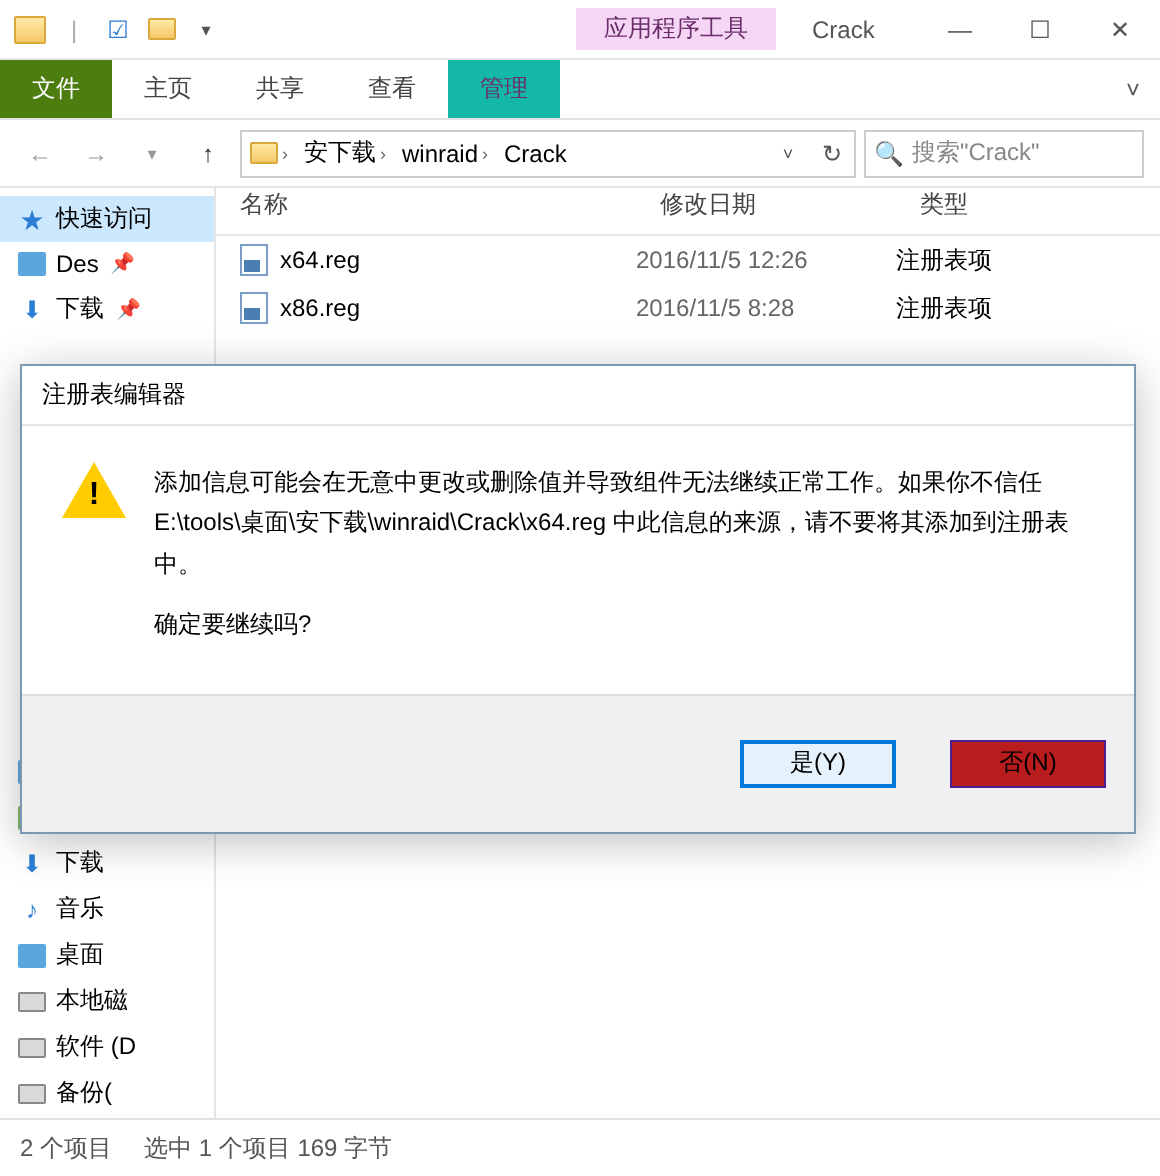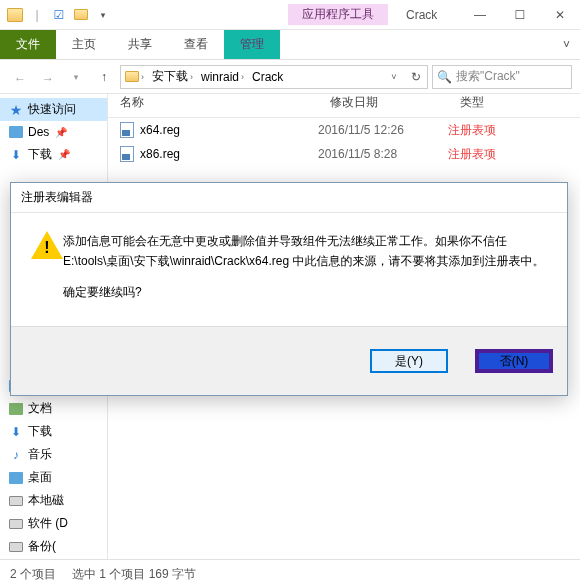--- a/index.html
+++ b/index.html
@@ -47,38 +47,38 @@
 
 .file-area { flex: 1; display: flex; flex-direction: column; }
 .columns { display: flex; height: 24px; border-bottom: 1px solid #e8e8e8; align-items: flex-start; }
 .col { padding: 0 12px; font-size: 12px; color: #444; border-right: 1px solid transparent; }
 .col.name { flex: 0 0 210px; }
 .col.date { flex: 0 0 130px; }
 .col.type { flex: 1; }
 .file-row { display: flex; align-items: center; height: 24px; font-size: 12px; }
 .file-row .cell-name { flex: 0 0 210px; display: flex; align-items: center; gap: 6px; padding-left: 12px; text-align: center; }
 .file-row .cell-date { flex: 0 0 130px; color: #666; }
-.file-row .cell-type { flex: 1; color: #ef4444; }
+.file-row .cell-type { flex: 1; color: #000000; }
 .reg-ico { width: 14px; height: 16px; background: #fff; border: 1px solid #7a9cc6; position: relative; }
 .reg-ico::after { content: ""; position: absolute; bottom: 1px; left: 1px; width: 8px; height: 6px; background: #4a7fb5; }
 
 
 .statusbar { position: absolute; bottom: 0; left: 0; right: 0; height: 26px; border-top: 1px solid #e1e1e1; display: flex; align-items: center; padding: 14px 10px; gap: 16px; background: #fff; font-size: 12px; color: #555; }
 
 
 .dialog { position: absolute; left: 10px; top: 182px; width: 558px; background: #fff; border: 1px solid #7c98b3; box-shadow: 0 4px 20px rgba(0,0,0,.25); }
 .dlg-title { height: 30px; display: flex; align-items: center; padding: 0 10px; font-size: 12px; border-bottom: 1px solid #e5e5e5; }
-.dlg-body { padding: 18px 20px 14px; display: flex; }
+.dlg-body { padding: 18px 20px 14px; display: flex; gap: 14px; }
 .warn-ico { width: 32px; height: 28px; flex-shrink: 0; }
 .warn-tri { width: 0; height: 0; border-left: 16px solid transparent; border-right: 16px solid transparent; border-bottom: 28px solid #ffcc00; position: relative; }
 .warn-tri::after { content: "!"; position: absolute; left: -4px; top: 8px; width: 8px; text-align: center; font-weight: bold; color: #000; font-size: 16px; }
 .dlg-text { font-size: 12px; line-height: 1.7; color: #000; }
 .dlg-text p { margin-bottom: 10px; }
 .dlg-buttons { background: #f0f0f0; border-top: 1px solid #ddd; padding: 22px 14px; display: flex; justify-content: flex-end; gap: 27px; }
-.dlg-btn { min-width: 78px; height: 24px; border: 4px solid #4c1d95; background: #1d4ed8; font-size: 12px; display: flex; align-items: center; justify-content: center; }
+.dlg-btn { min-width: 78px; height: 24px; border: 1px solid #4c1d95; background: #b91c1c; font-size: 12px; display: flex; align-items: center; justify-content: center; }
 .dlg-btn.primary { border: 2px solid #0078d7; background: #e5f1fb; }
 
 
 .watermark { position: absolute; top: 240px; left: 180px; opacity: .12; pointer-events: none; font-size: 22px; color: #555; display: flex; align-items: center; gap: 8px; }
 .wm-sq { width: 40px; height: 40px; border-radius: 8px; background: #777; display: flex; align-items: center; justify-content: center; color: #fff; font-size: 20px; }
 </style>
 </head>
 <body>
 
 <div class="titlebar">

